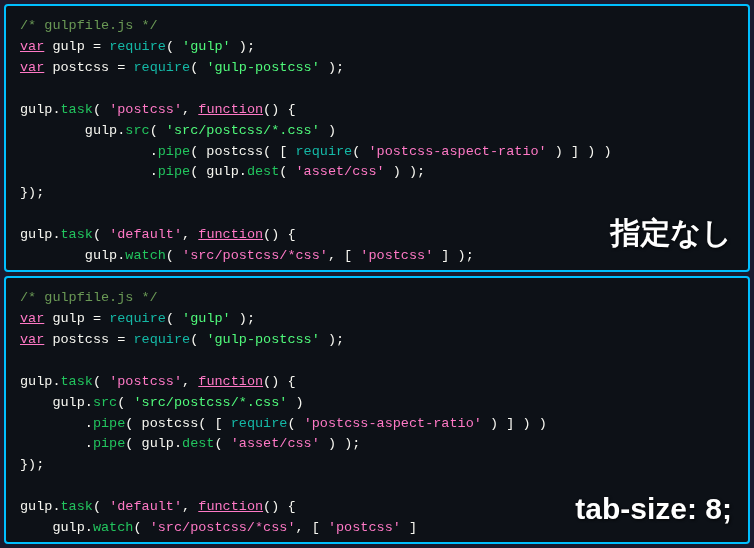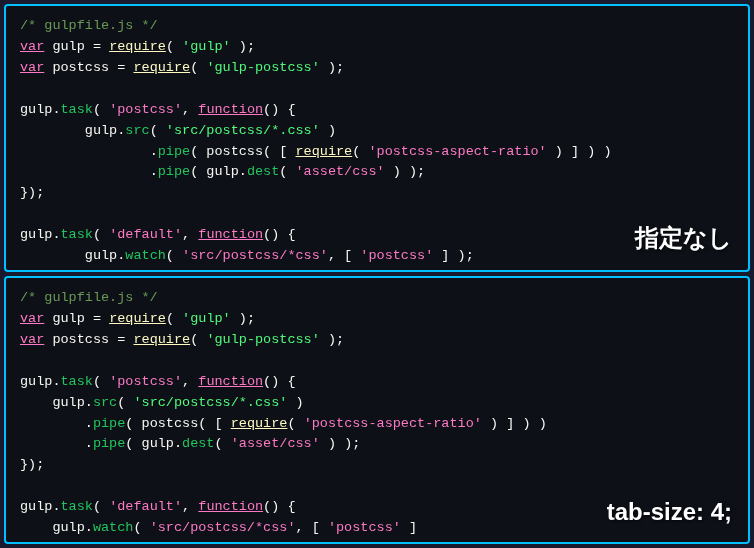--- a/index.html
+++ b/index.html
@@ -30,31 +30,31 @@
       line-height: 1.55;
       white-space: pre;
       color: #c9d1d9;
     }
 
     
     .c-comment   { color: #6a9955; }
     .c-keyword   { color: #ff79c6; text-decoration: underline; }
     .c-string    { color: #ff79c6; }
     .c-string-g  { color: #50fa7b; font-family: Liberation Mono, monospace; }
-    .c-fn        { color: #fef9c3; text-decoration: underline; }
+    .c-fn        { color: #14b8a6; }
     .c-punc      { color: #f8f8f2; }
     .c-var       { color: #f8f8f2; }
     .c-method    { color: #22c55e; }
 
     .label-badge {
       position: absolute;
       bottom: 16px;
       right: 16px;
       font-family: 'Arial', sans-serif;
-      font-size: 24px;
+      font-size: 30px;
       font-weight: 900;
       color: white;
       text-shadow: 1px 1px 3px rgba(0,0,0,0.8);
       white-space: nowrap;
     }
   </style>
 </head>
 <body>
 
 <div class="code-panel">
@@ -81,14 +81,14 @@
 
 <span class="c-var">gulp</span><span class="c-punc">.</span><span class="c-method">task</span><span class="c-punc">(</span> <span class="c-string">'postcss'</span><span class="c-punc">,</span> <span class="c-keyword">function</span><span class="c-punc">() {</span>
     <span class="c-var">gulp</span><span class="c-punc">.</span><span class="c-method">src</span><span class="c-punc">(</span> <span class="c-string-g">'src/postcss/*.css'</span> <span class="c-punc">)</span>
         <span class="c-punc">.</span><span class="c-method">pipe</span><span class="c-punc">(</span> <span class="c-var">postcss</span><span class="c-punc">(</span> <span class="c-punc">[</span> <span class="c-fn">require</span><span class="c-punc">(</span> <span class="c-string">'postcss-aspect-ratio'</span> <span class="c-punc">)</span> <span class="c-punc">]</span> <span class="c-punc">)</span> <span class="c-punc">)</span>
         <span class="c-punc">.</span><span class="c-method">pipe</span><span class="c-punc">(</span> <span class="c-var">gulp</span><span class="c-punc">.</span><span class="c-method">dest</span><span class="c-punc">(</span> <span class="c-string">'asset/css'</span> <span class="c-punc">)</span> <span class="c-punc">);</span>
 <span class="c-punc">});</span>
 
 <span class="c-var">gulp</span><span class="c-punc">.</span><span class="c-method">task</span><span class="c-punc">(</span> <span class="c-string">'default'</span><span class="c-punc">,</span> <span class="c-keyword">function</span><span class="c-punc">() {</span>
     <span class="c-var">gulp</span><span class="c-punc">.</span><span class="c-method">watch</span><span class="c-punc">(</span> <span class="c-string">'src/postcss/*css'</span><span class="c-punc">,</span> <span class="c-punc">[</span> <span class="c-string">'postcss'</span> <span class="c-punc">]</span>
 <span class="c-punc">});</span></div>
-  <div class="label-badge">tab-size: 4;</div>
+  <div class="label-badge">tab-size: 8;</div>
 </div>
 
 </body></html>

